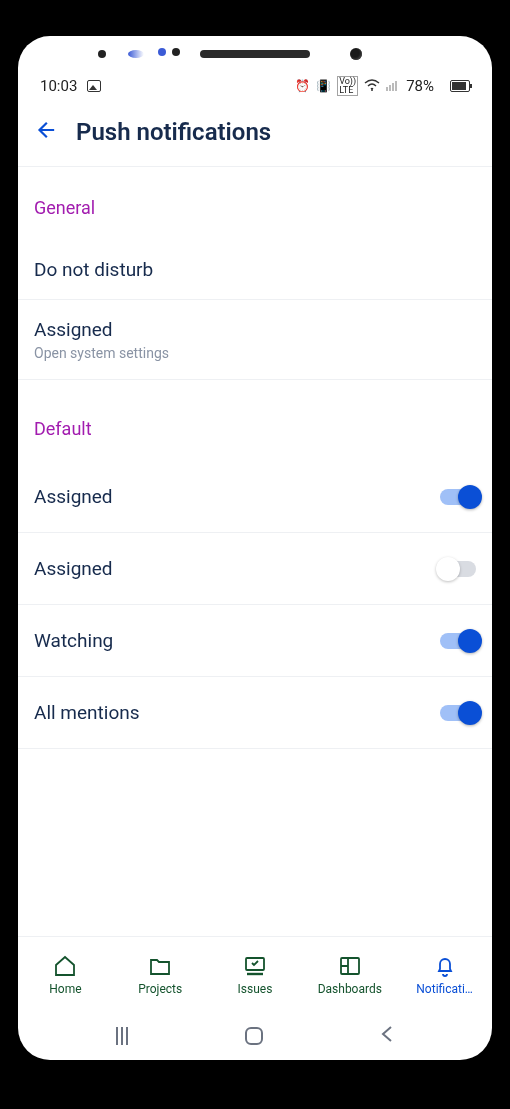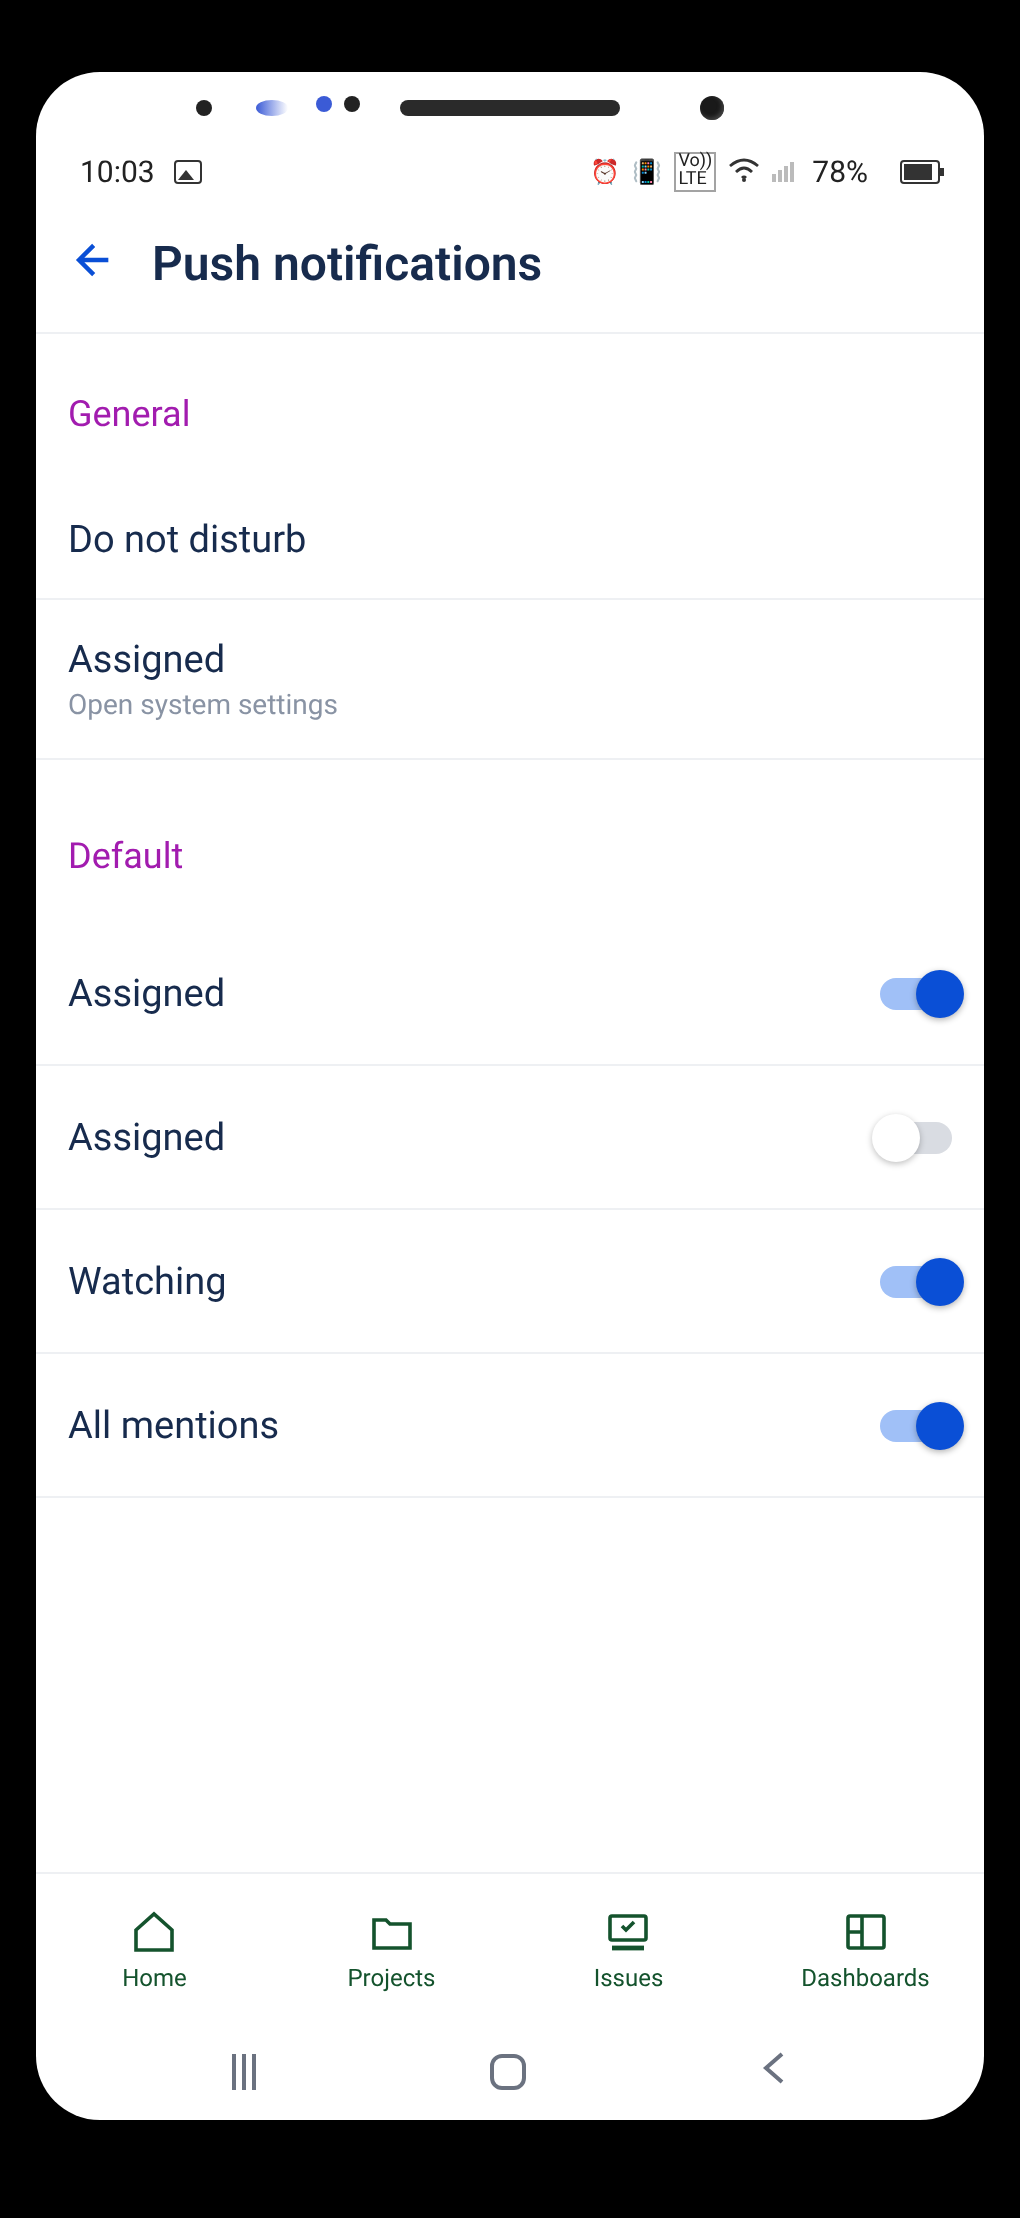--- a/index.html
+++ b/index.html
@@ -297,20 +297,26 @@
           </svg>
         <span class="lbl">Issues</span>
       </div>
       <div class="nav-item">
         <svg viewBox="0 0 24 24">
             <rect x="3" y="4" width="18" height="16" rx="1"></rect>
             <path d="M10 4 v16 M3 12 h7"></path>
           </svg>
         <span class="lbl">Dashboards</span>
       </div>
+      <div class="nav-item active">
+        <svg viewBox="0 0 24 24">
+            <path d="M6 17 h12 l-1 -2 v-5 a5 5 0 0 0 -10 0 v5 Z M10 20 a2 2 0 0 0 4 0"></path>
+          </svg>
+        <span class="lbl">Notificati…</span>
+      </div>
     </div>
 
     <div class="android-nav">
       <div class="an-btn an-recent">
           <span></span>
           <span></span>
           <span></span>
         </div>
       <div class="an-btn an-home"></div>
       <div class="an-btn an-back">

